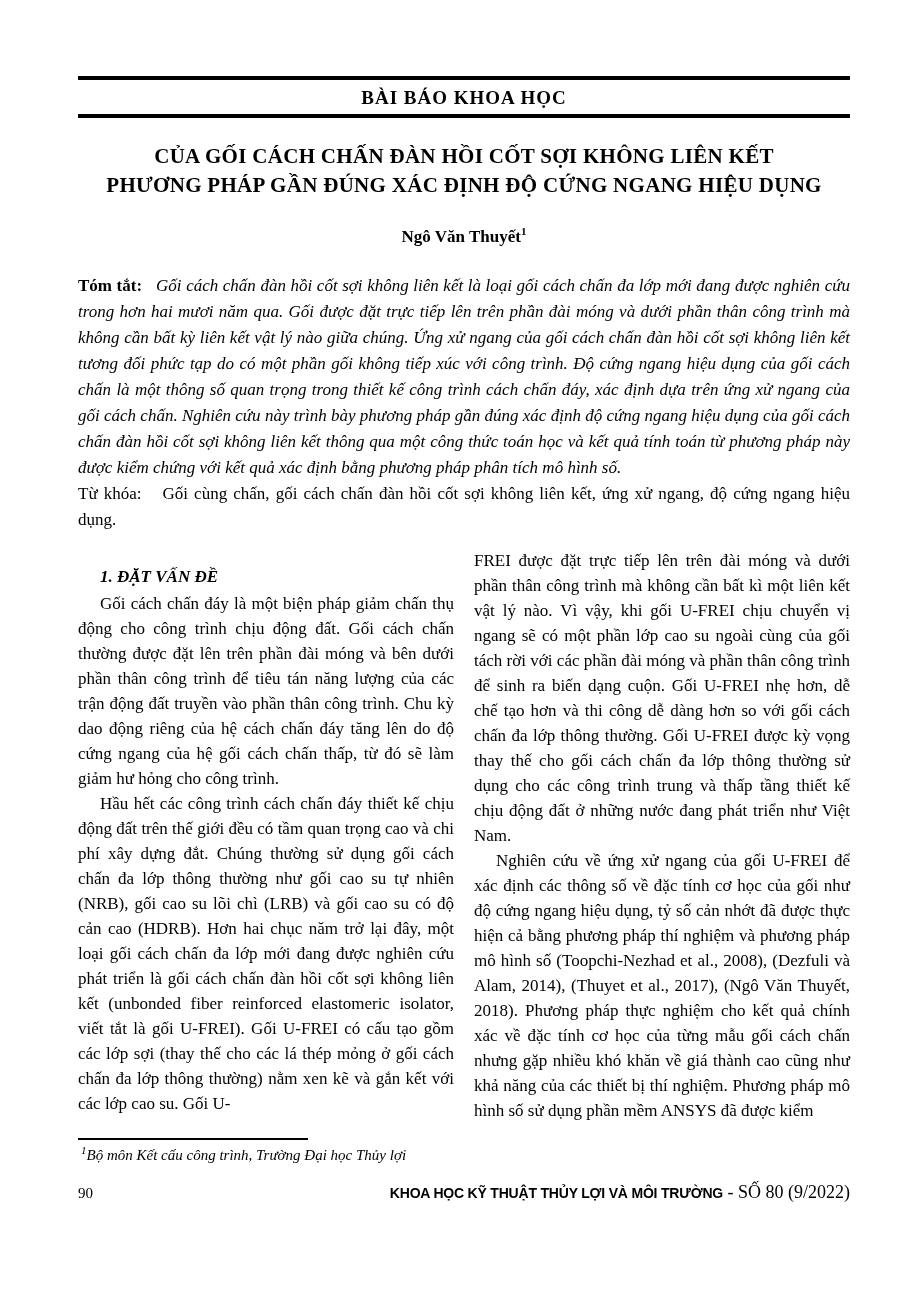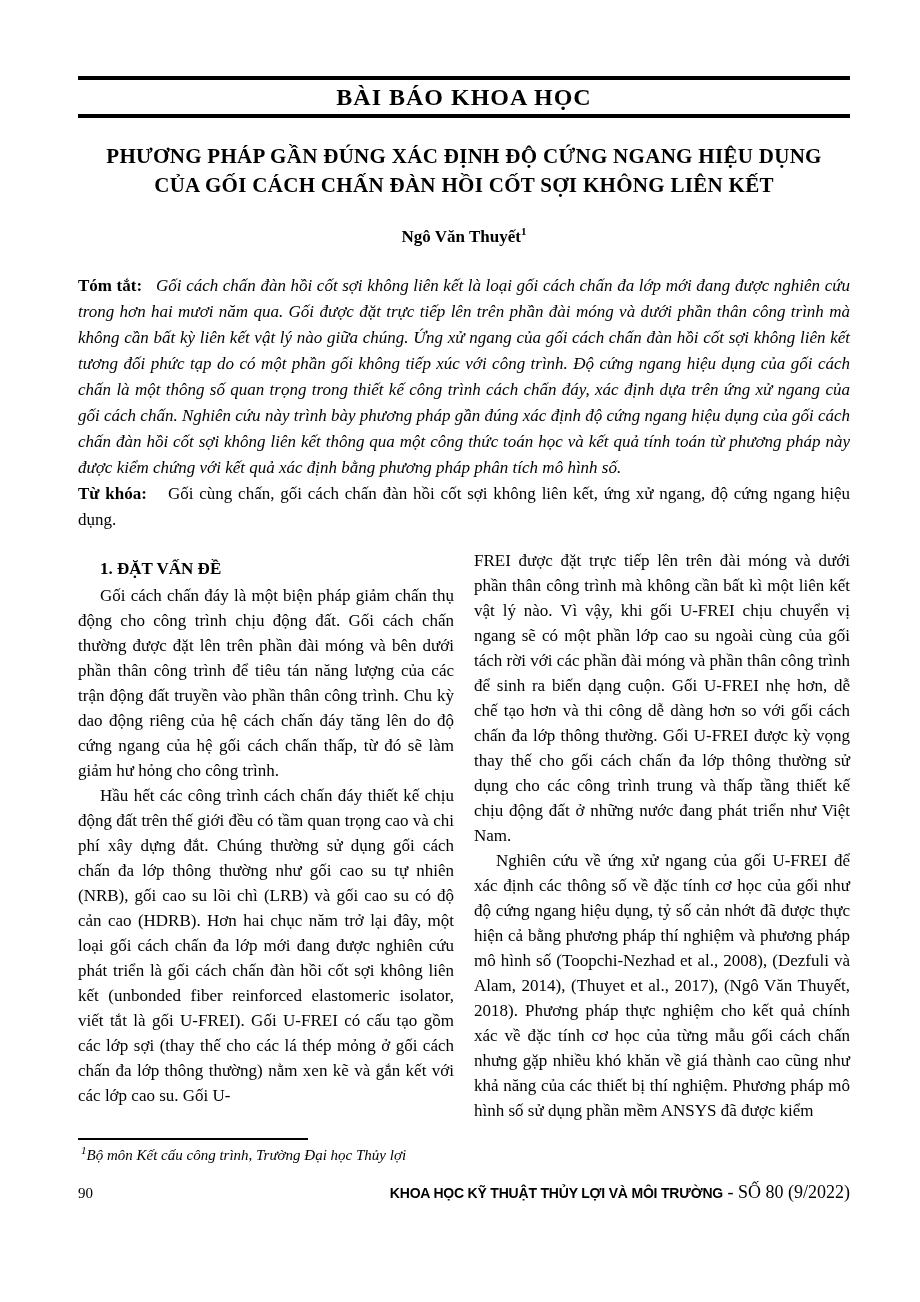--- a/index.html
+++ b/index.html
@@ -19,21 +19,21 @@
     padding: 76px 70px 0 78px;
     overflow: hidden;
   }
   .rule-thick {
     height: 4px;
     background: #000000;
   }
   .band-label {
     text-align: center;
     font-weight: bold;
-    font-size: 24px;
+    font-size: 19px;
     line-height: 21px;
     letter-spacing: 1px;
     padding: 7px 0 6px 0;
   }
   .article-title {
     margin-top: 24px;
     text-align: center;
     font-weight: bold;
     font-size: 21px;
     line-height: 29px;
@@ -61,21 +61,21 @@
     margin-right: 14px;
   }
   .keywords-para {
     margin: 0;
     font-size: 17px;
     line-height: 26px;
     text-align: justify;
     font-style: normal;
   }
   .keywords-para .label {
-    font-weight: bold;
+    font-weight: normal;
     margin-right: 21px;
   }
   .columns {
     margin-top: 15px;
     display: flex;
     gap: 20px;
   }
   .col {
     width: 376px;
     font-size: 17px;
@@ -83,23 +83,24 @@
     text-align: justify;
   }
   .col-left {
     display: flex;
     flex-direction: column;
     min-height: 620px;
   }
   .section-heading {
     font-size: 17px;
     font-weight: bold;
-    margin: 8px 0 2px 0;
+    margin: 16px 0 2px 0;
     padding-left: 22px;
     text-align: left;
+    font-style: italic;
   }
   .body-para {
     margin: 0;
     text-indent: 22px;
   }
   .body-para.no-indent {
     text-indent: 0;
   }
   .footnote {
     margin-top: auto;
@@ -144,22 +145,22 @@
 </head>
 <body>
 
 <div class="page">
 
   <div class="rule-thick"></div>
   <div class="band-label">BÀI BÁO KHOA HỌC</div>
   <div class="rule-thick"></div>
 
   <h1 class="article-title">
+    <span class="tline">CỦA GỐI CÁCH CHẤN ĐÀN HỒI CỐT SỢI KHÔNG LIÊN KẾT</span>
     <span class="tline">PHƯƠNG PHÁP GẦN ĐÚNG XÁC ĐỊNH ĐỘ CỨNG NGANG HIỆU DỤNG</span>
-    <span class="tline">CỦA GỐI CÁCH CHẤN ĐÀN HỒI CỐT SỢI KHÔNG LIÊN KẾT</span>
   </h1>
 
   <div class="author-line">
     <span>Ngô Văn Thuyết</span><sup>1</sup>
   </div>
 
   <p class="abstract-para">
     <span class="label">Tóm tắt:</span><span>Gối cách chấn đàn hồi cốt sợi không liên kết là loại gối cách chấn đa lớp mới đang được nghiên cứu trong hơn hai mươi năm qua. Gối được đặt trực tiếp lên trên phần đài móng và dưới phần thân công trình mà không cần bất kỳ liên kết vật lý nào giữa chúng. Ứng xử ngang của gối cách chấn đàn hồi cốt sợi không liên kết tương đối phức tạp do có một phần gối không tiếp xúc với công trình. Độ cứng ngang hiệu dụng của gối cách chấn là một thông số quan trọng trong thiết kế công trình cách chấn đáy, xác định dựa trên ứng xử ngang của gối cách chấn. Nghiên cứu này trình bày phương pháp gần đúng xác định độ cứng ngang hiệu dụng của gối cách chấn đàn hồi cốt sợi không liên kết thông qua một công thức toán học và kết quả tính toán từ phương pháp này được kiểm chứng với kết quả xác định bằng phương pháp phân tích mô hình số.</span>
   </p>
 

